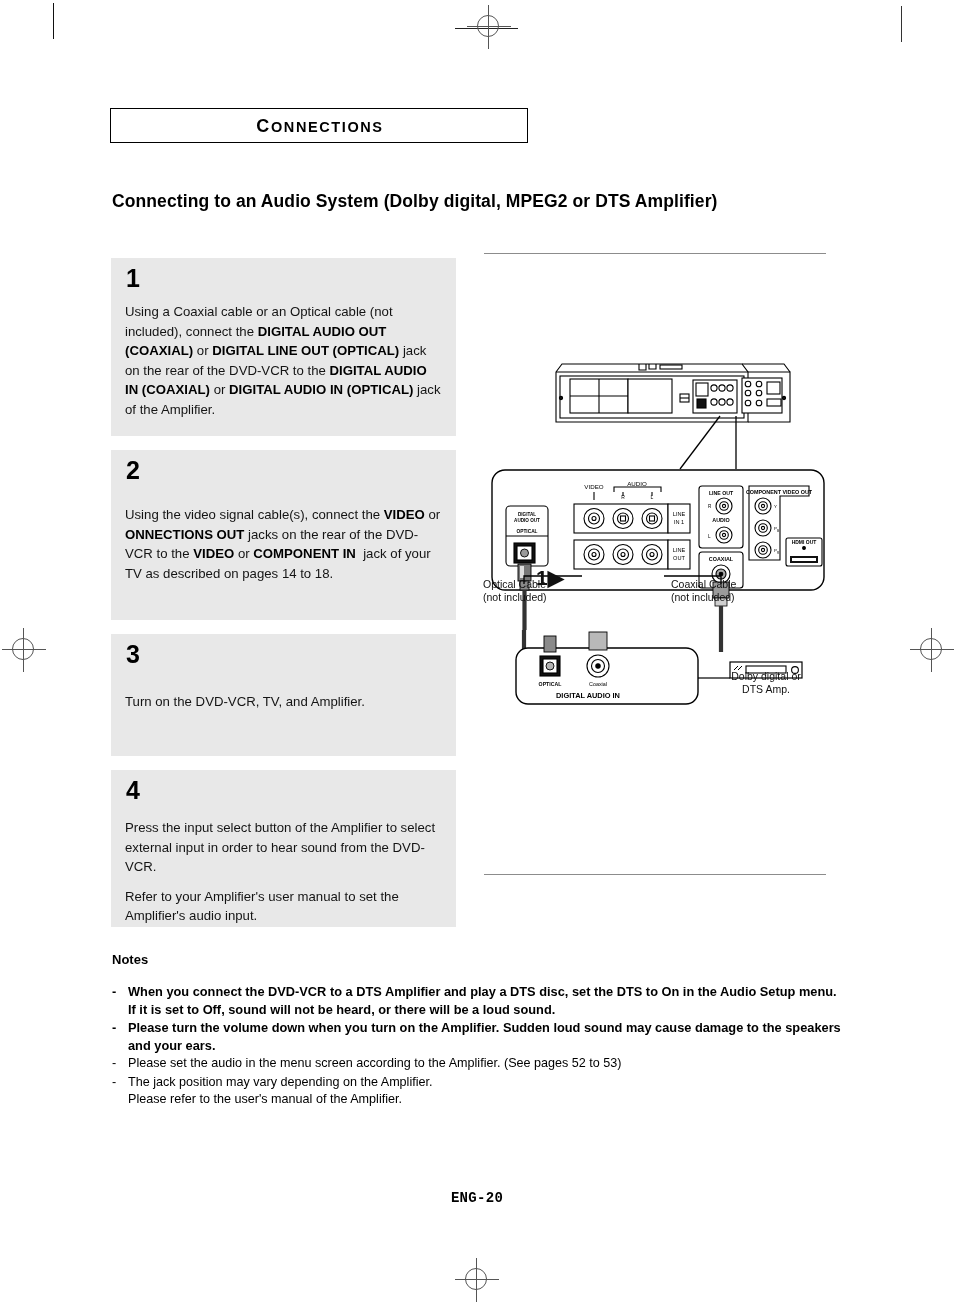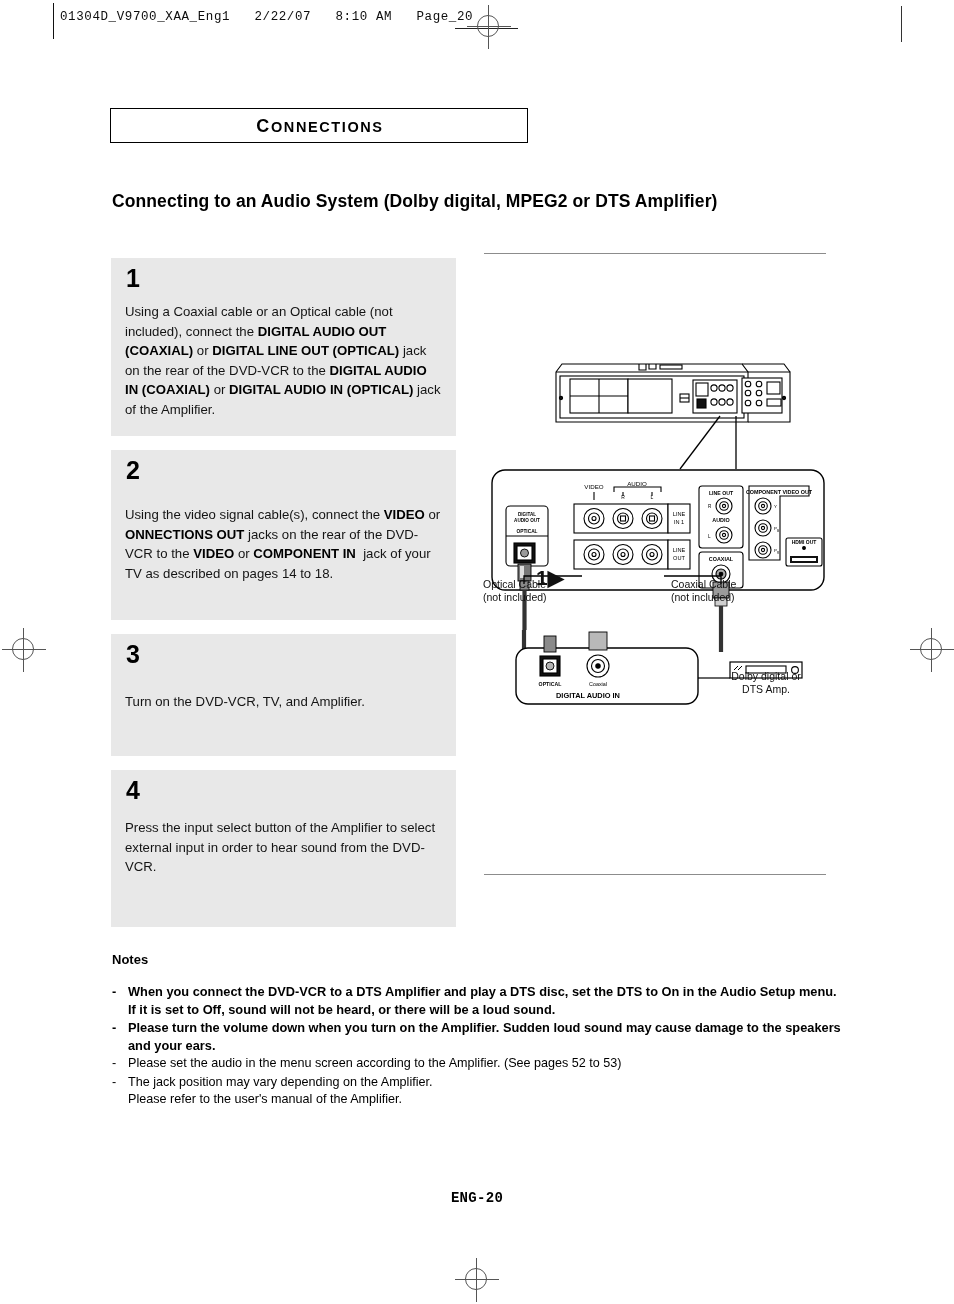--- a/index.html
+++ b/index.html
@@ -79,21 +79,20 @@
   #lbl-optical{left:-1px;top:278px;}
   #lbl-coaxial{left:187px;top:278px;}
   #lbl-amp{left:232px;top:370px;text-align:center;width:100px;line-height:13px;}
   #lbl-one{left:52px;top:272px;font-size:21px;font-weight:bold;letter-spacing:0;}
 </style>
 </head>
 <body>
 
 <div class="scanbar">
   <div class="vrule"></div>
-  <div class="meta">01304D_V9700_XAA_Eng1   2/22/07   8:10 AM   Page_20</div>
   <div class="hline"></div>
 </div>
 
 <div class="reg top">
   <div class="c"></div>
     <div class="v"></div>
     <div class="h"></div>
 </div>
 <div class="reg left">
   <div class="c"></div>
@@ -145,20 +144,21 @@
     <div class="num">3</div>
     <div class="body">
         <p>Turn on the DVD-VCR, TV, and Amplifier.</p>
       </div>
   </div>
 
   <div class="step" id="step4">
     <div class="num">4</div>
     <div class="body">
         <p>Press the input select button of the Amplifier to select external input in order to hear sound from the DVD-VCR.</p>
+        <p>Refer to your Amplifier's user manual to set the Amplifier's audio input.</p>
       </div>
   </div>
 
   <div class="diagram">
     <svg width="350" height="420" viewBox="0 0 350 420">
       <g fill="none" stroke="#000" stroke-width="1.1">
 
         <g>
           <path d="M72 72 L78 64 L258 64 L264 72 L264 122 L72 122 Z" fill="#fff"></path>
           <path d="M72 72 L264 72"></path>

